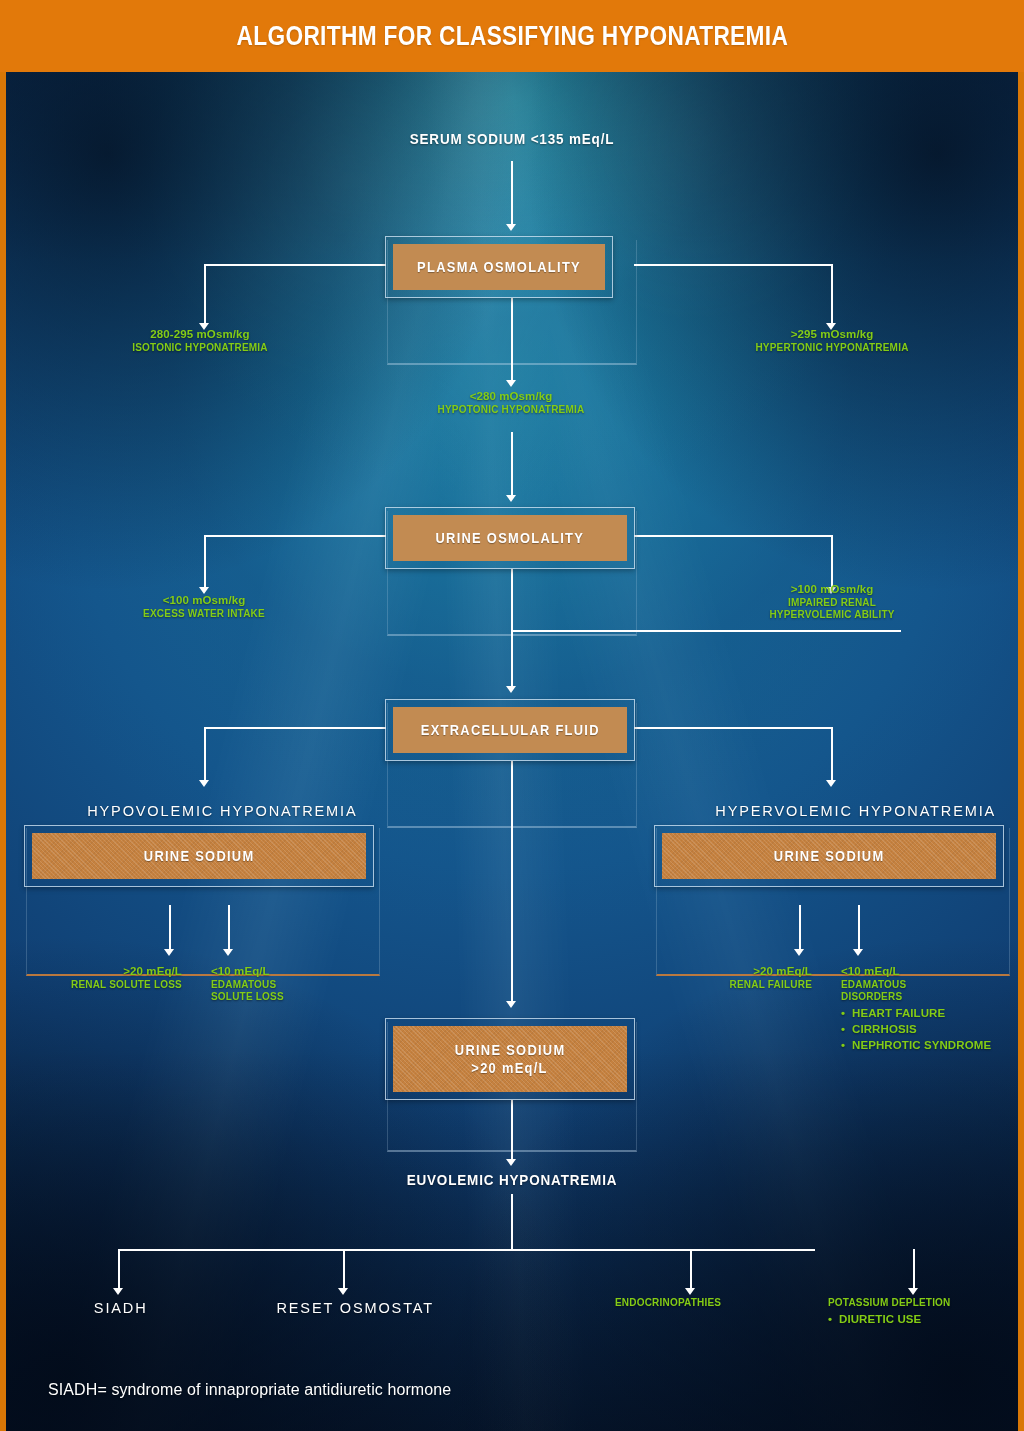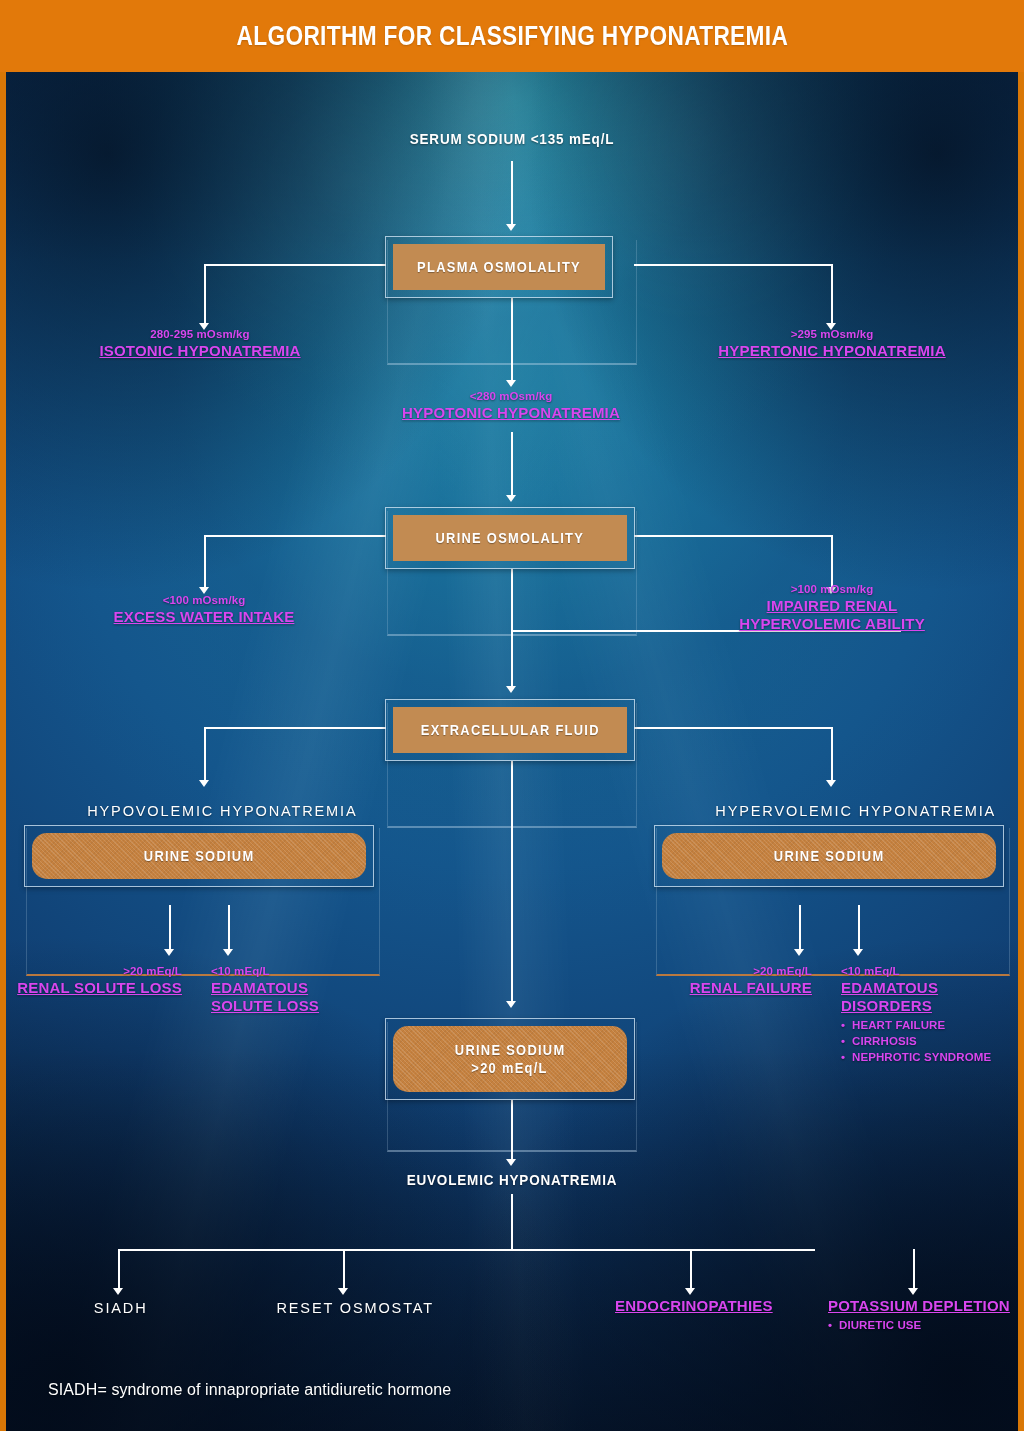--- a/index.html
+++ b/index.html
@@ -89,21 +89,20 @@
     display:flex; flex-direction:column;
     align-items:center; justify-content:center;
     background:#c28b52;
     color:#ffffff;
   }
   .node-inner.hatched {
     background-color:#c5813f;
     background-image:
       repeating-linear-gradient(45deg, rgba(255,255,255,.13) 0 1px, rgba(0,0,0,0) 1px 3px),
       repeating-linear-gradient(-45deg, rgba(0,0,0,.05) 0 1px, rgba(0,0,0,0) 1px 3px);
-    border-radius: 15px;
   }
   .node-label {
     font-size:14px; font-weight:bold;
     letter-spacing:1.4px;
     transform:scaleX(0.92);
     text-align:center;
     line-height:1.32;
     white-space:nowrap;
     text-shadow:0 1px 1px rgba(0,0,0,.35);
   }
@@ -122,35 +121,34 @@
   .ln.h { height:1.6px; }
   .ln.v { width:1.6px; }
   .arrow-dn {
     position:absolute; width:0; height:0; z-index:7;
     border-left:5px solid transparent;
     border-right:5px solid transparent;
     border-top:7px solid #ffffff;
   }
 
   
-  .txt { position:absolute; color:#d946ef; z-index:9; }
+  .txt { position:absolute; color:#84cc16; z-index:9; }
   .txt .v {
     display:block;
     font-size:11.5px; font-weight:bold;
     letter-spacing:.1px;
     line-height:1.28;
     text-shadow:0 1px 2px rgba(0,0,0,.45);
   }
   .txt .n {
     display:block;
-    font-size:15px; font-weight:bold;
+    font-size:10px; font-weight:bold;
     letter-spacing:.2px;
     line-height:1.20;
     text-shadow:0 1px 2px rgba(0,0,0,.45);
-    text-decoration:underline;
   }
   .txt.center { text-align:center; }
   .txt.right  { text-align:right; }
   .txt.left   { text-align:left; }
 
   .bullets { margin-top:2px; }
   .bullets li {
     list-style:none;
     font-size:11.5px; font-weight:bold;
     letter-spacing:.1px;

